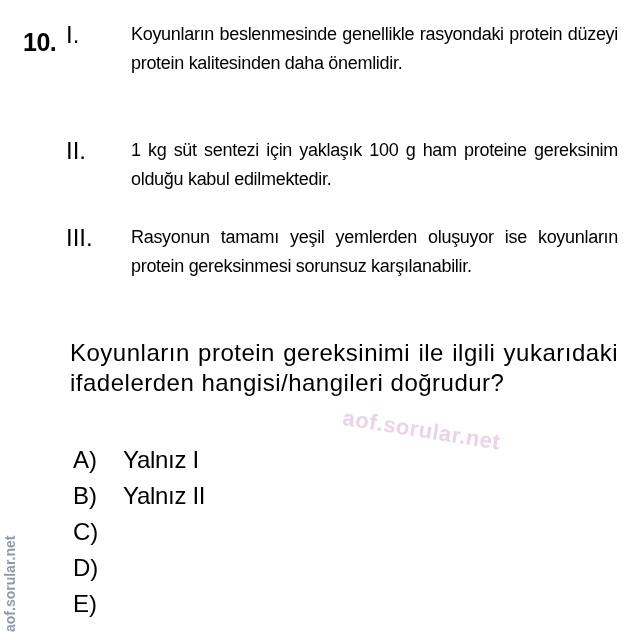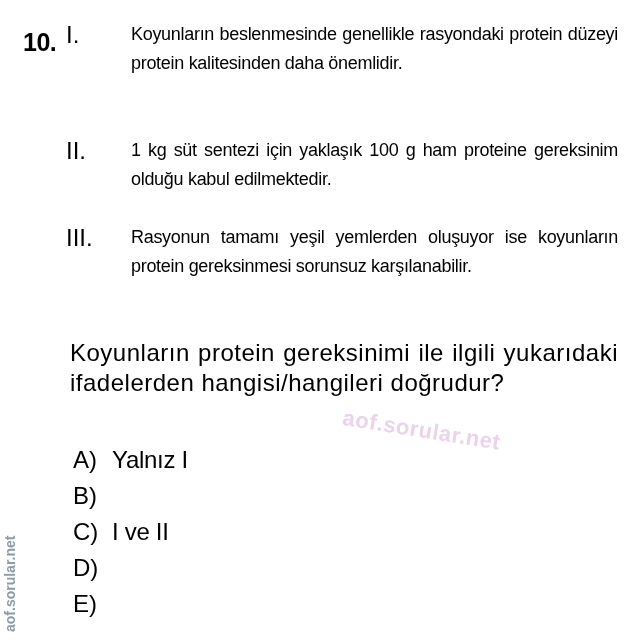--- a/index.html
+++ b/index.html
@@ -73,21 +73,21 @@
     }
     .opt-letter {
       position: absolute;
       left: 73px;
       top: 0;
       font-size: 24px;
       line-height: 30px;
     }
     .opt-text {
       position: absolute;
-      left: 112px;
+      left: 123px;
       top: 0;
       font-size: 24px;
       line-height: 30px;
       letter-spacing: -0.3px;
     }
     .watermark-center {
       position: absolute;
       left: 345px;
       top: 405px;
       font-size: 22px;
@@ -135,24 +135,24 @@
 
 <div class="watermark-center">aof.sorular.net</div>
 
 <div class="options">
   <div class="option" style="top:445px;">
     <span class="opt-letter">A)</span>
     <span class="opt-text">Yalnız I</span>
   </div>
   <div class="option" style="top:481px;">
     <span class="opt-letter">B)</span>
+    <span class="opt-text">Yalnız II</span>
   </div>
   <div class="option" style="top:517px;">
     <span class="opt-letter">C)</span>
-    <span class="opt-text">I ve II</span>
   </div>
   <div class="option" style="top:553px;">
     <span class="opt-letter">D)</span>
   </div>
   <div class="option" style="top:589px;">
     <span class="opt-letter">E)</span>
   </div>
 </div>
 
 <div class="watermark-side">aof.sorular.net</div>

